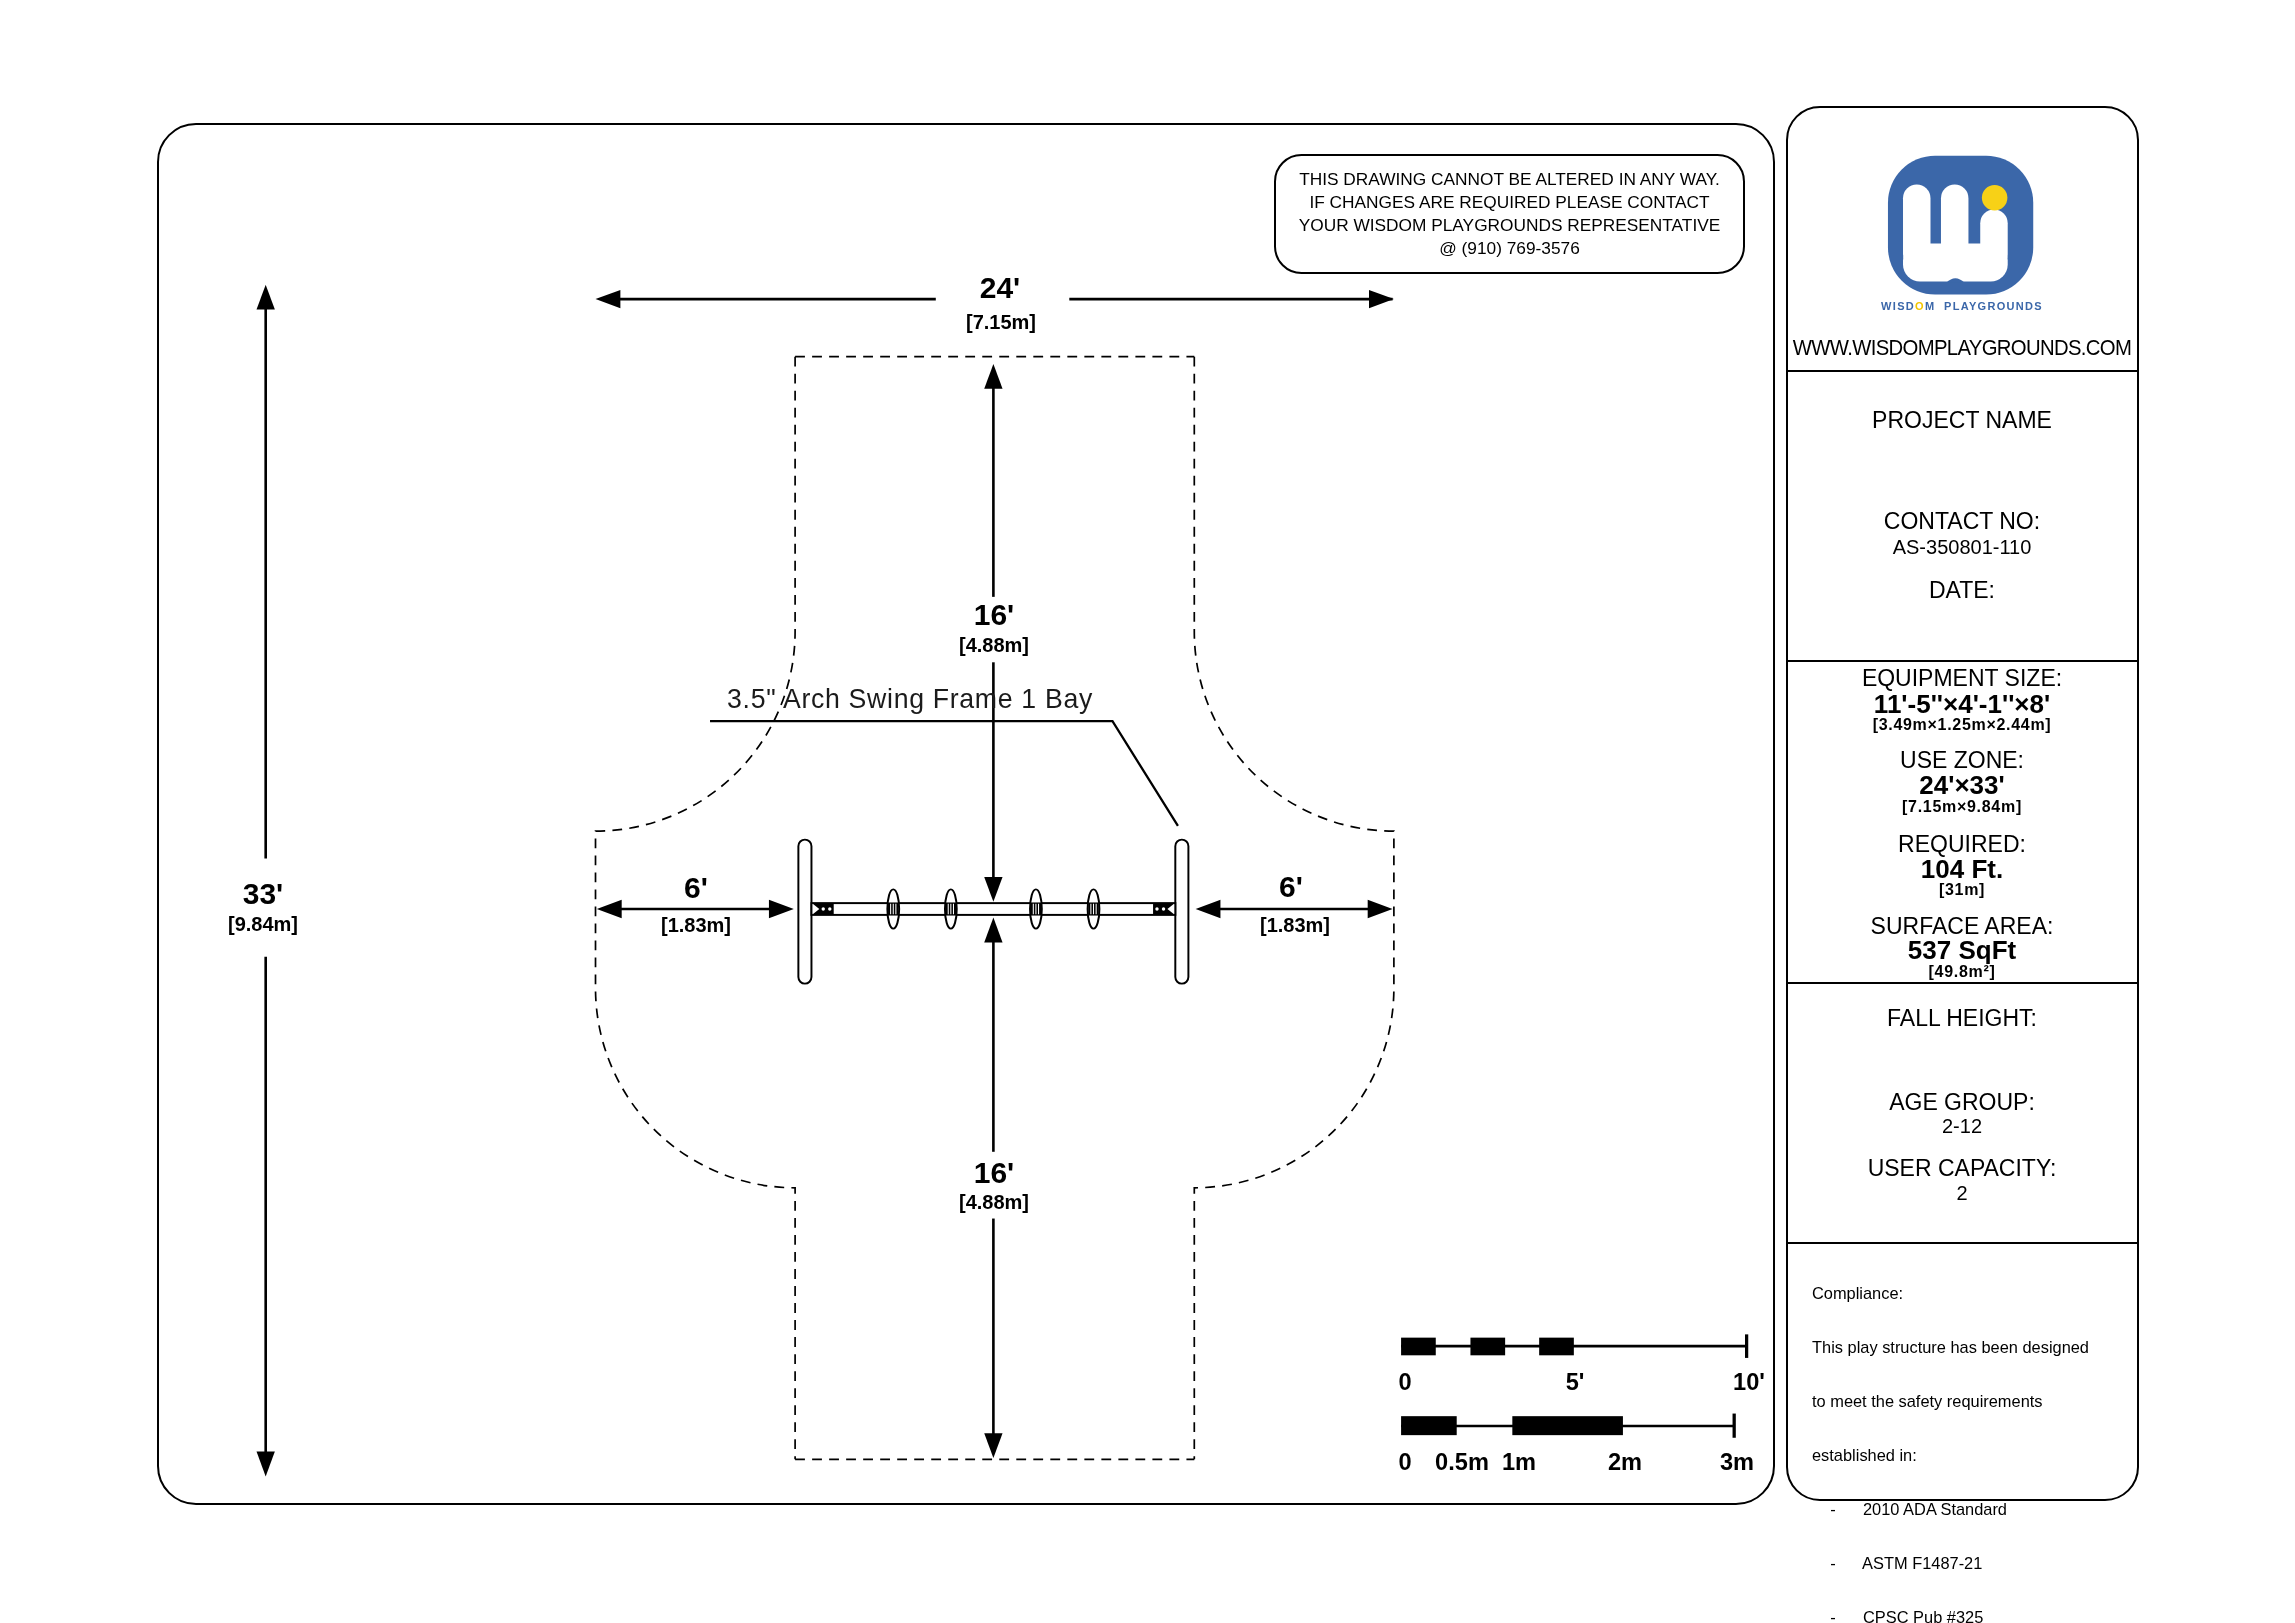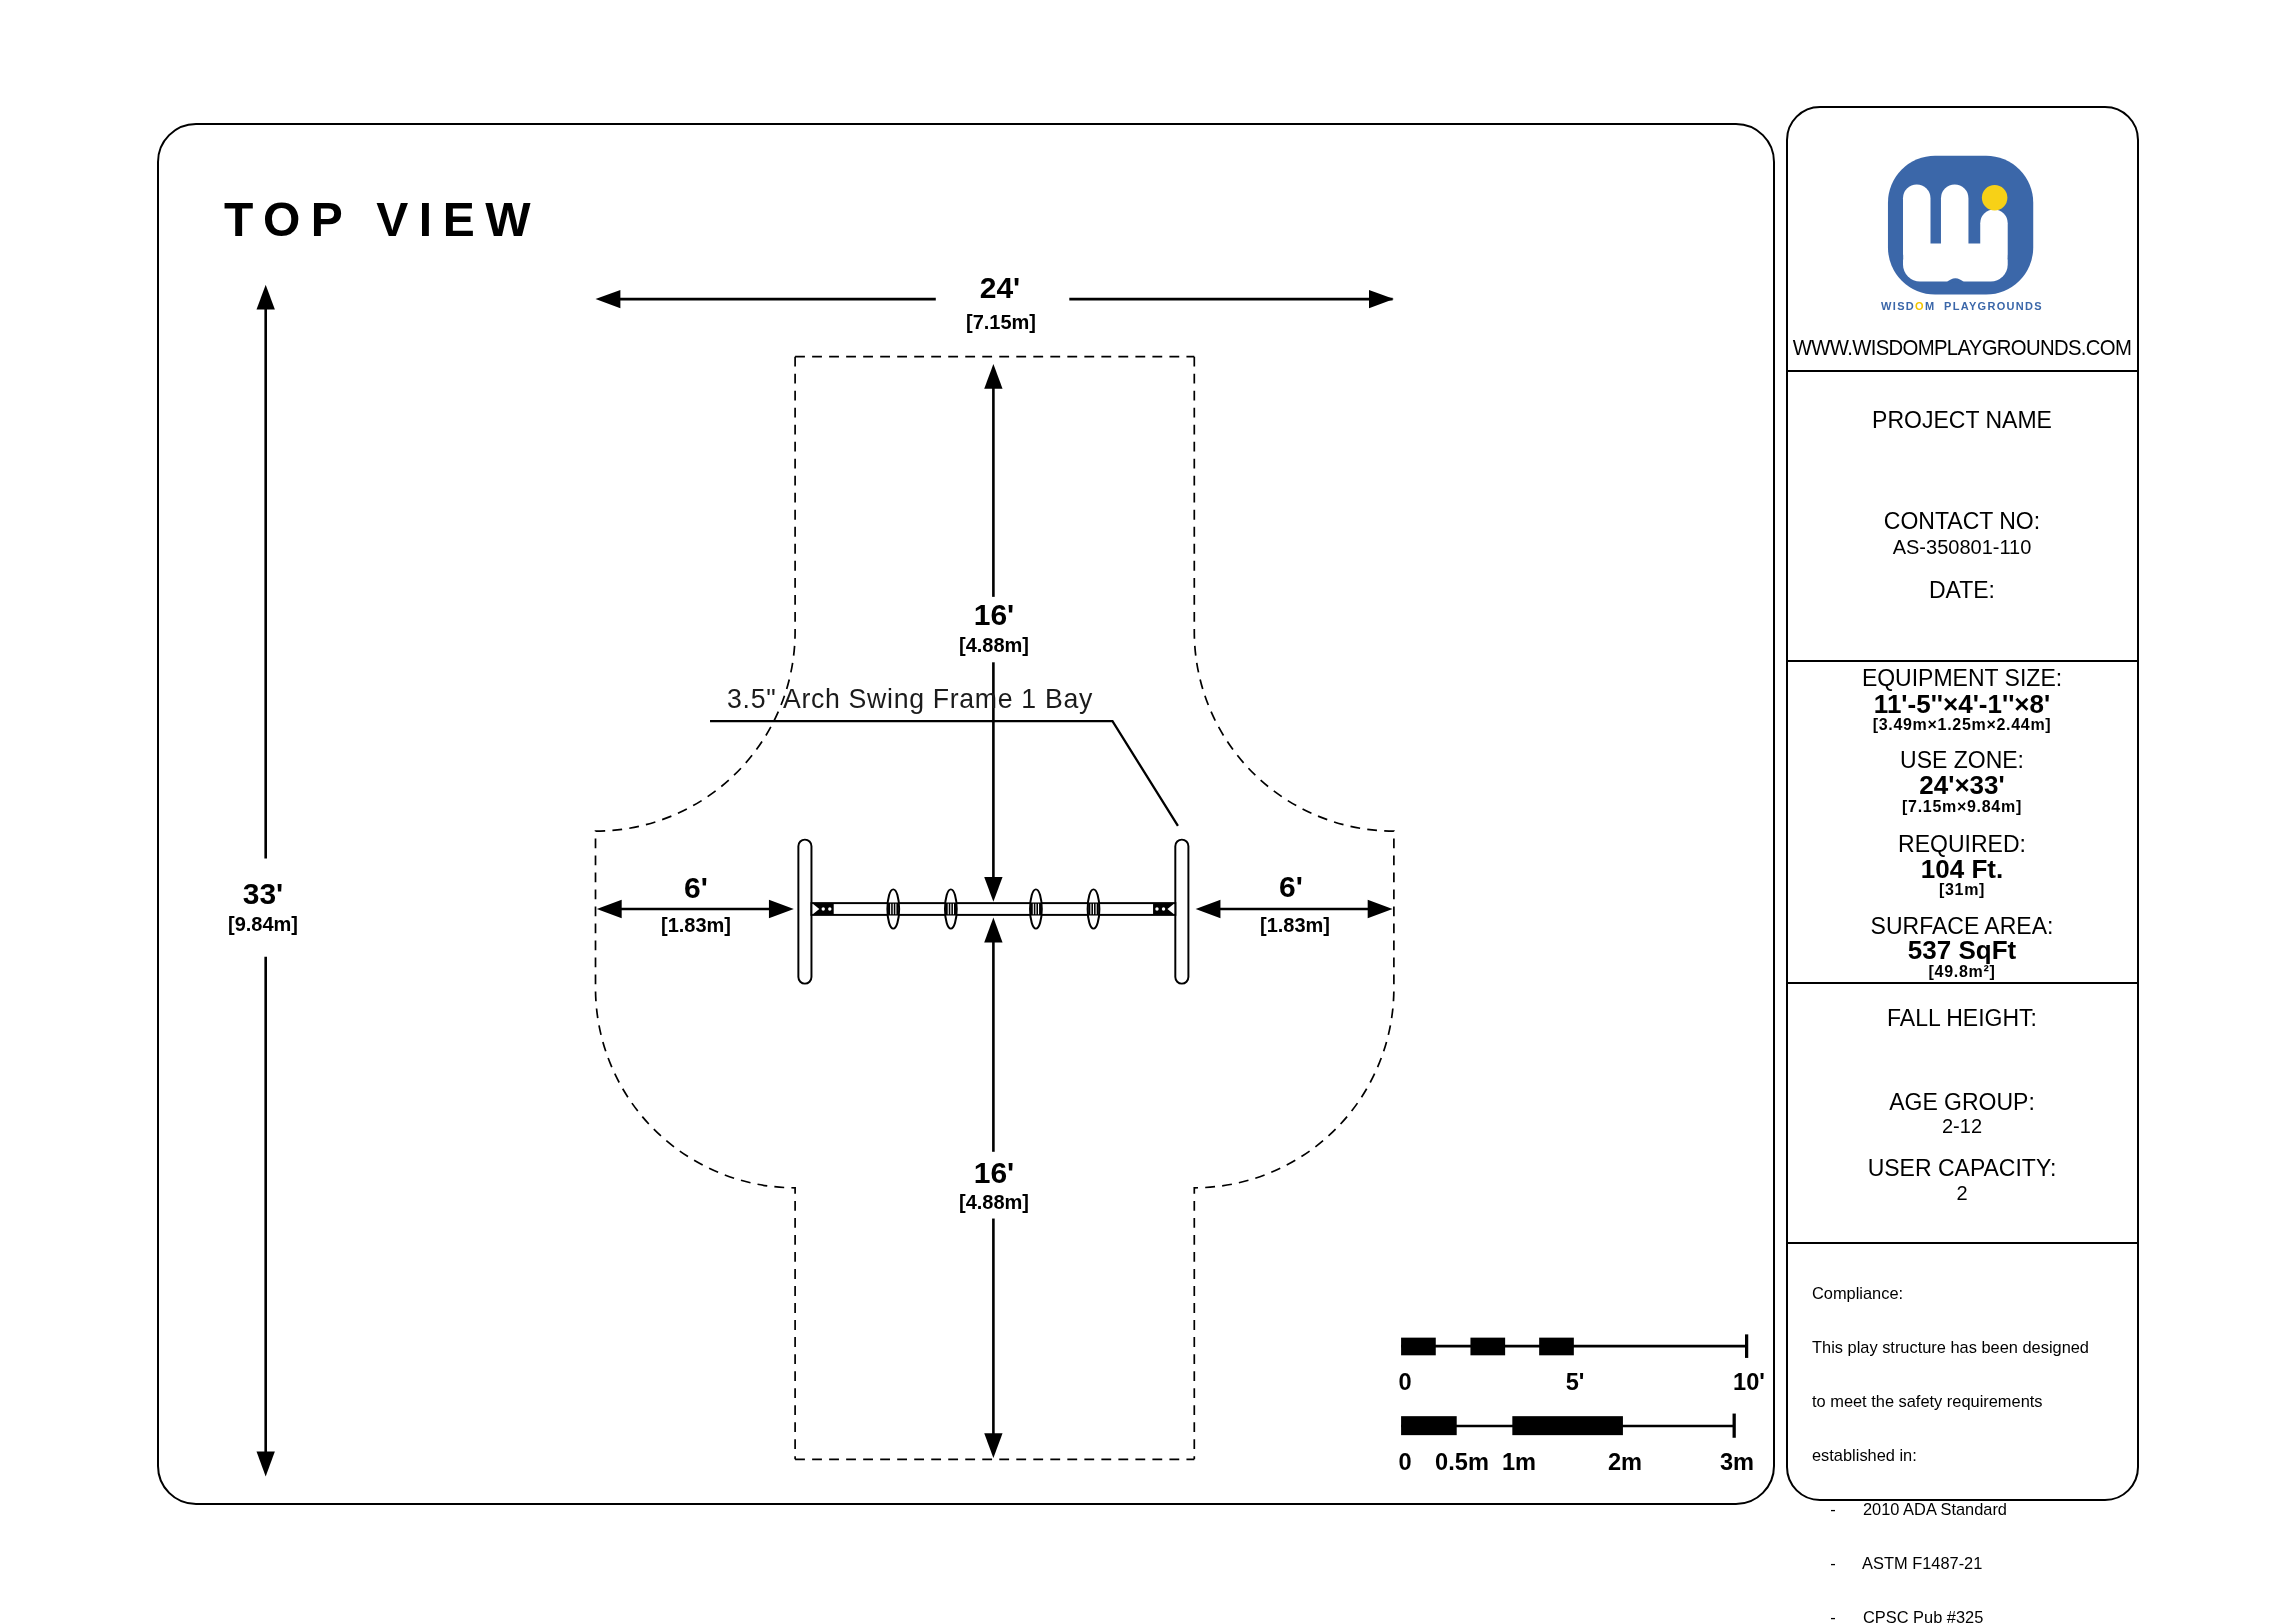--- a/index.html
+++ b/index.html
@@ -139,22 +139,27 @@
       <rect x="2908" y="282" width="42" height="126" rx="21" fill="#fff"></rect>
       <rect x="2966" y="282" width="42" height="126" rx="21" fill="#fff"></rect>
       <rect x="3026" y="320" width="42" height="90" rx="21" fill="#fff"></rect>
       <path d="M2974,432 q14,-14 28,0 z" fill="#3B67A9"></path>
       <circle cx="3048" cy="302" r="19.5" fill="#F7D117"></circle>
     </g>
   </svg>
 
   <div class="abs box" style="left:157px;top:123px;width:1618px;height:1382px;border-radius:39px;"></div>
 
-  <div class="abs title" style="left:224px;top:192px;">TOP VIEW</div>
-
+
+  <div class="disc">
+    <div>THIS DRAWING CANNOT BE ALTERED IN ANY WAY.</div>
+    <div>IF CHANGES ARE REQUIRED PLEASE CONTACT</div>
+    <div>YOUR WISDOM PLAYGROUNDS REPRESENTATIVE</div>
+    <div>@ (910) 769-3576</div>
+  </div>
 
   <div class="abs c dimft" style="left:1000px;top:288px;text-align:right;">24'</div>
   <div class="abs c dimm" style="left:1001px;top:322px;">[7.15m]</div>
 
   <div class="abs c dimft" style="left:263px;top:894px;">33'</div>
   <div class="abs c dimm" style="left:263px;top:924px;">[9.84m]</div>
 
   <div class="abs c dimft" style="left:994px;top:615px;">16'</div>
   <div class="abs c dimm" style="left:994px;top:645px;">[4.88m]</div>
 

